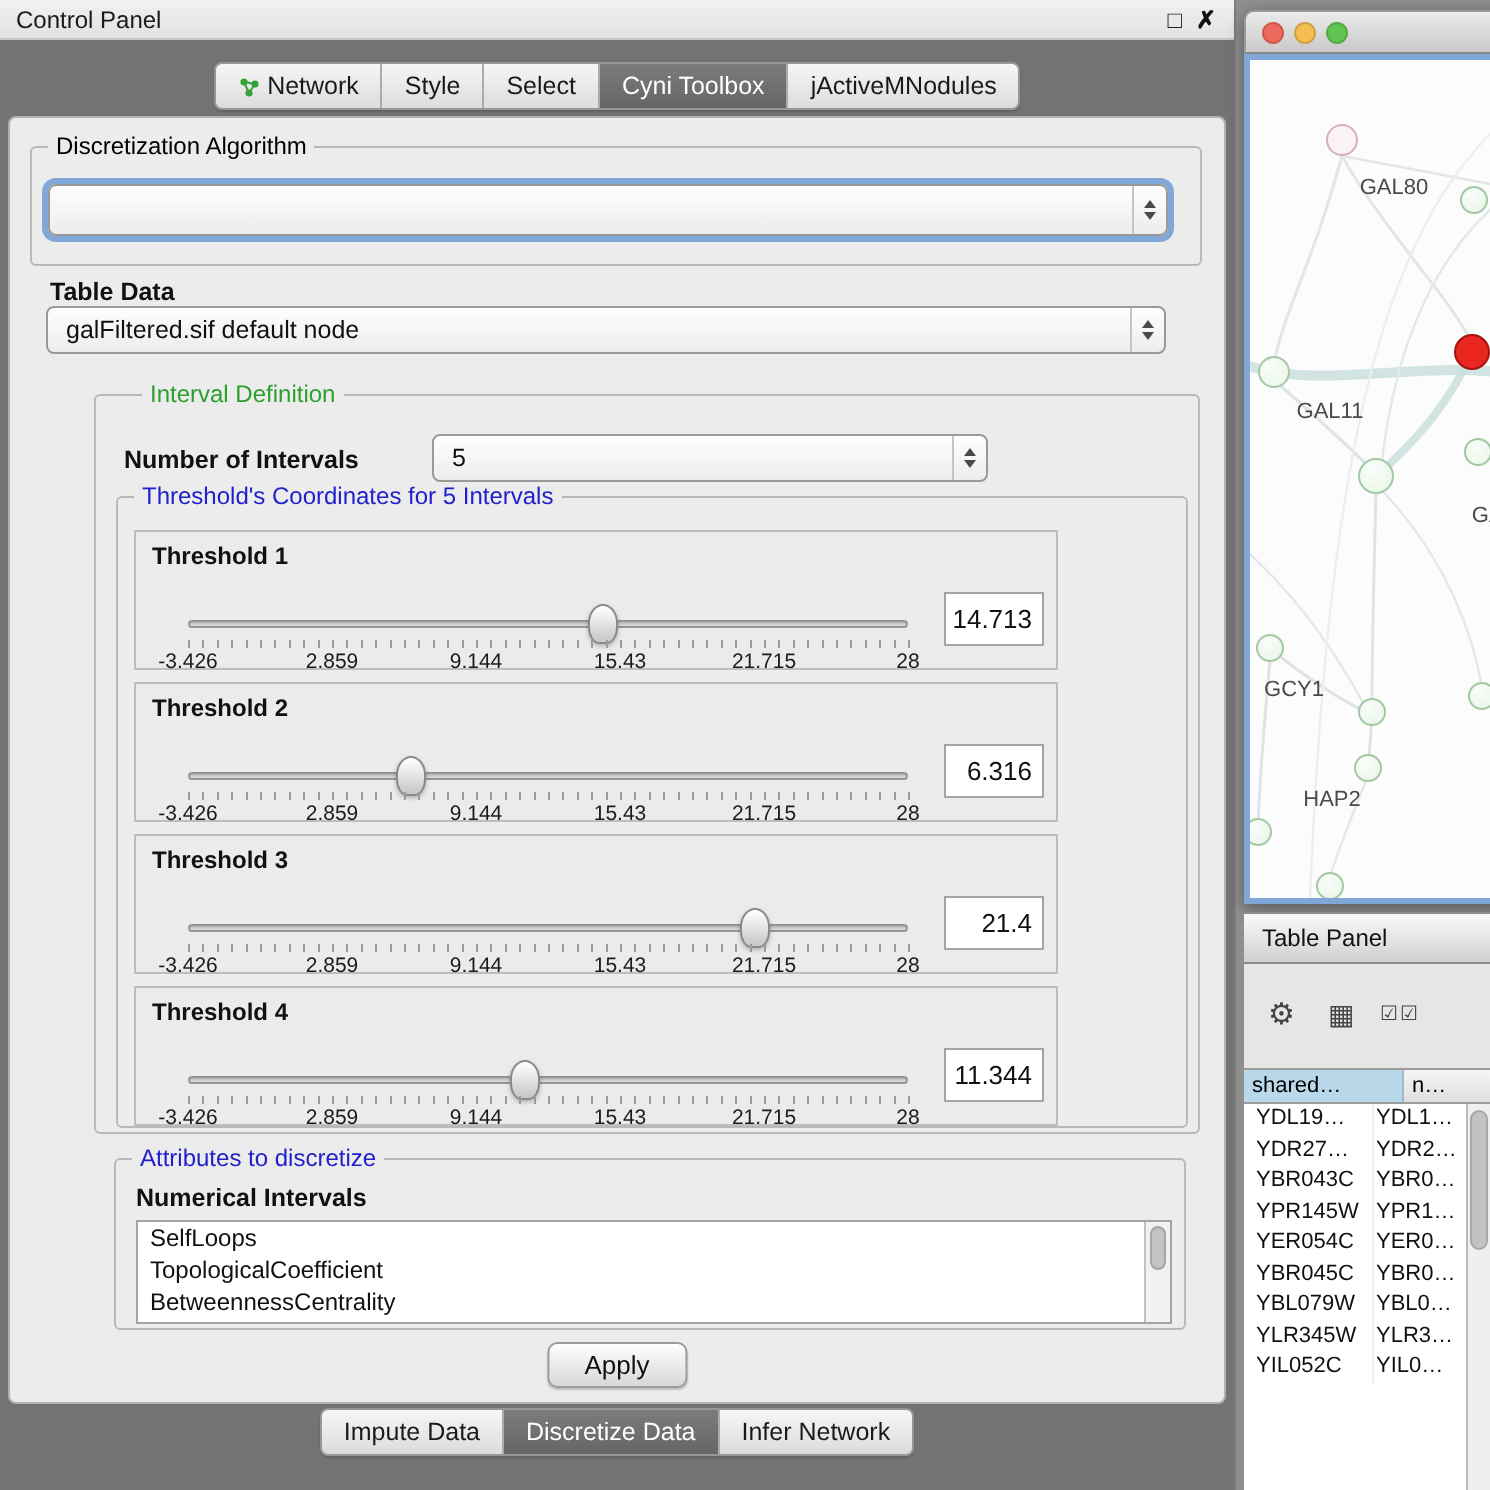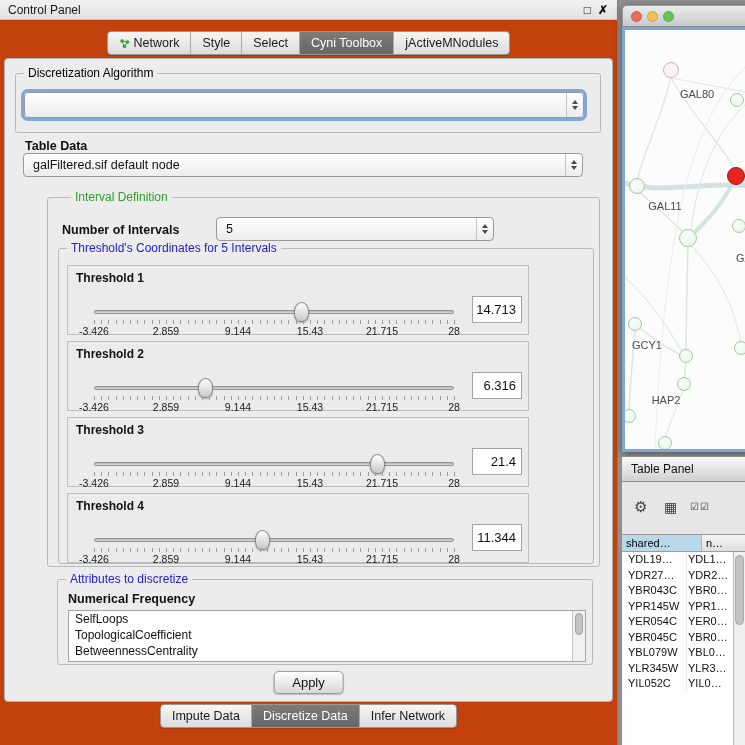--- a/index.html
+++ b/index.html
@@ -2,21 +2,21 @@
 <html style="--selected-tab-bg: #666666; --group-title-green: #2d9f2d; --group-title-blue: #2121cc; --focus-ring-blue: #7fa8d9; --selected-node-red: #e8251f; --node-fill: #e9f5e9; --node-border: #a3c8a3; --header-selected-col: #b9d9eb; --traffic-red: #ee6a5e; --traffic-yellow: #f5bf4f; --traffic-green: #61c554;"><head>
 <meta charset="utf-8">
 <style>
   * { box-sizing: border-box; margin: 0; padding: 0; }
   html,body { width:745px; height:745px; }
   body { font-family: "Liberation Sans", sans-serif; background:#8f8f8f; }
   .screen { position:relative; width:745px; height:745px; overflow:hidden; background:#8f8f8f; }
 
   
   .control-panel { position:absolute; left:0; top:0; width:618px; height:745px;
-    background:#c2410c; border-right:1px solid #7d7d7d; }
+    background:#737373; border-right:1px solid #7d7d7d; }
   .cp-titlebar { position:absolute; left:0; top:0; right:0; height:20px;
     background:linear-gradient(#f1f1f1,#e2e2e2); border-bottom:1px solid #c6c6c6;
     font-size:12px; color:#1a1a1a; line-height:20px; padding-left:8px; }
   .cp-float { position:absolute; right:26px; top:0; font-size:12px; color:#222; line-height:20px; }
   .cp-close { position:absolute; right:9px; top:0; font-size:12px; font-weight:bold; color:#111; line-height:20px; }
 
   
   .tabbar { position:absolute; left:0; right:0; display:flex; justify-content:center; }
   .tabbar.top { top:31px; }
   .tabbar.bottom { top:704px; }
@@ -280,21 +280,21 @@
                 <span class="sc" style="left:100%">28</span>
               </div>
             </div>
           </div>
 
         </div>
       </div>
 
       <div class="group" style="left:52px; top:520px; width:536px; height:86px;">
         <span class="gtitle blue">Attributes to discretize</span>
-        <div class="section-label" style="left:10px; top:12px;">Numerical Frequency</div>
+        <div class="section-label" style="left:10px; top:12px;">Numerical Intervals</div>
         <div class="listbox" style="left:10px; top:30px; width:518px; height:52px;">
           <div class="listitem">SelfLoops</div>
           <div class="listitem">TopologicalCoefficient</div>
           <div class="listitem">BetweennessCentrality</div>
           <div class="lb-scroll">
             <div class="lb-thumb"></div>
           </div>
         </div>
       </div>
 

